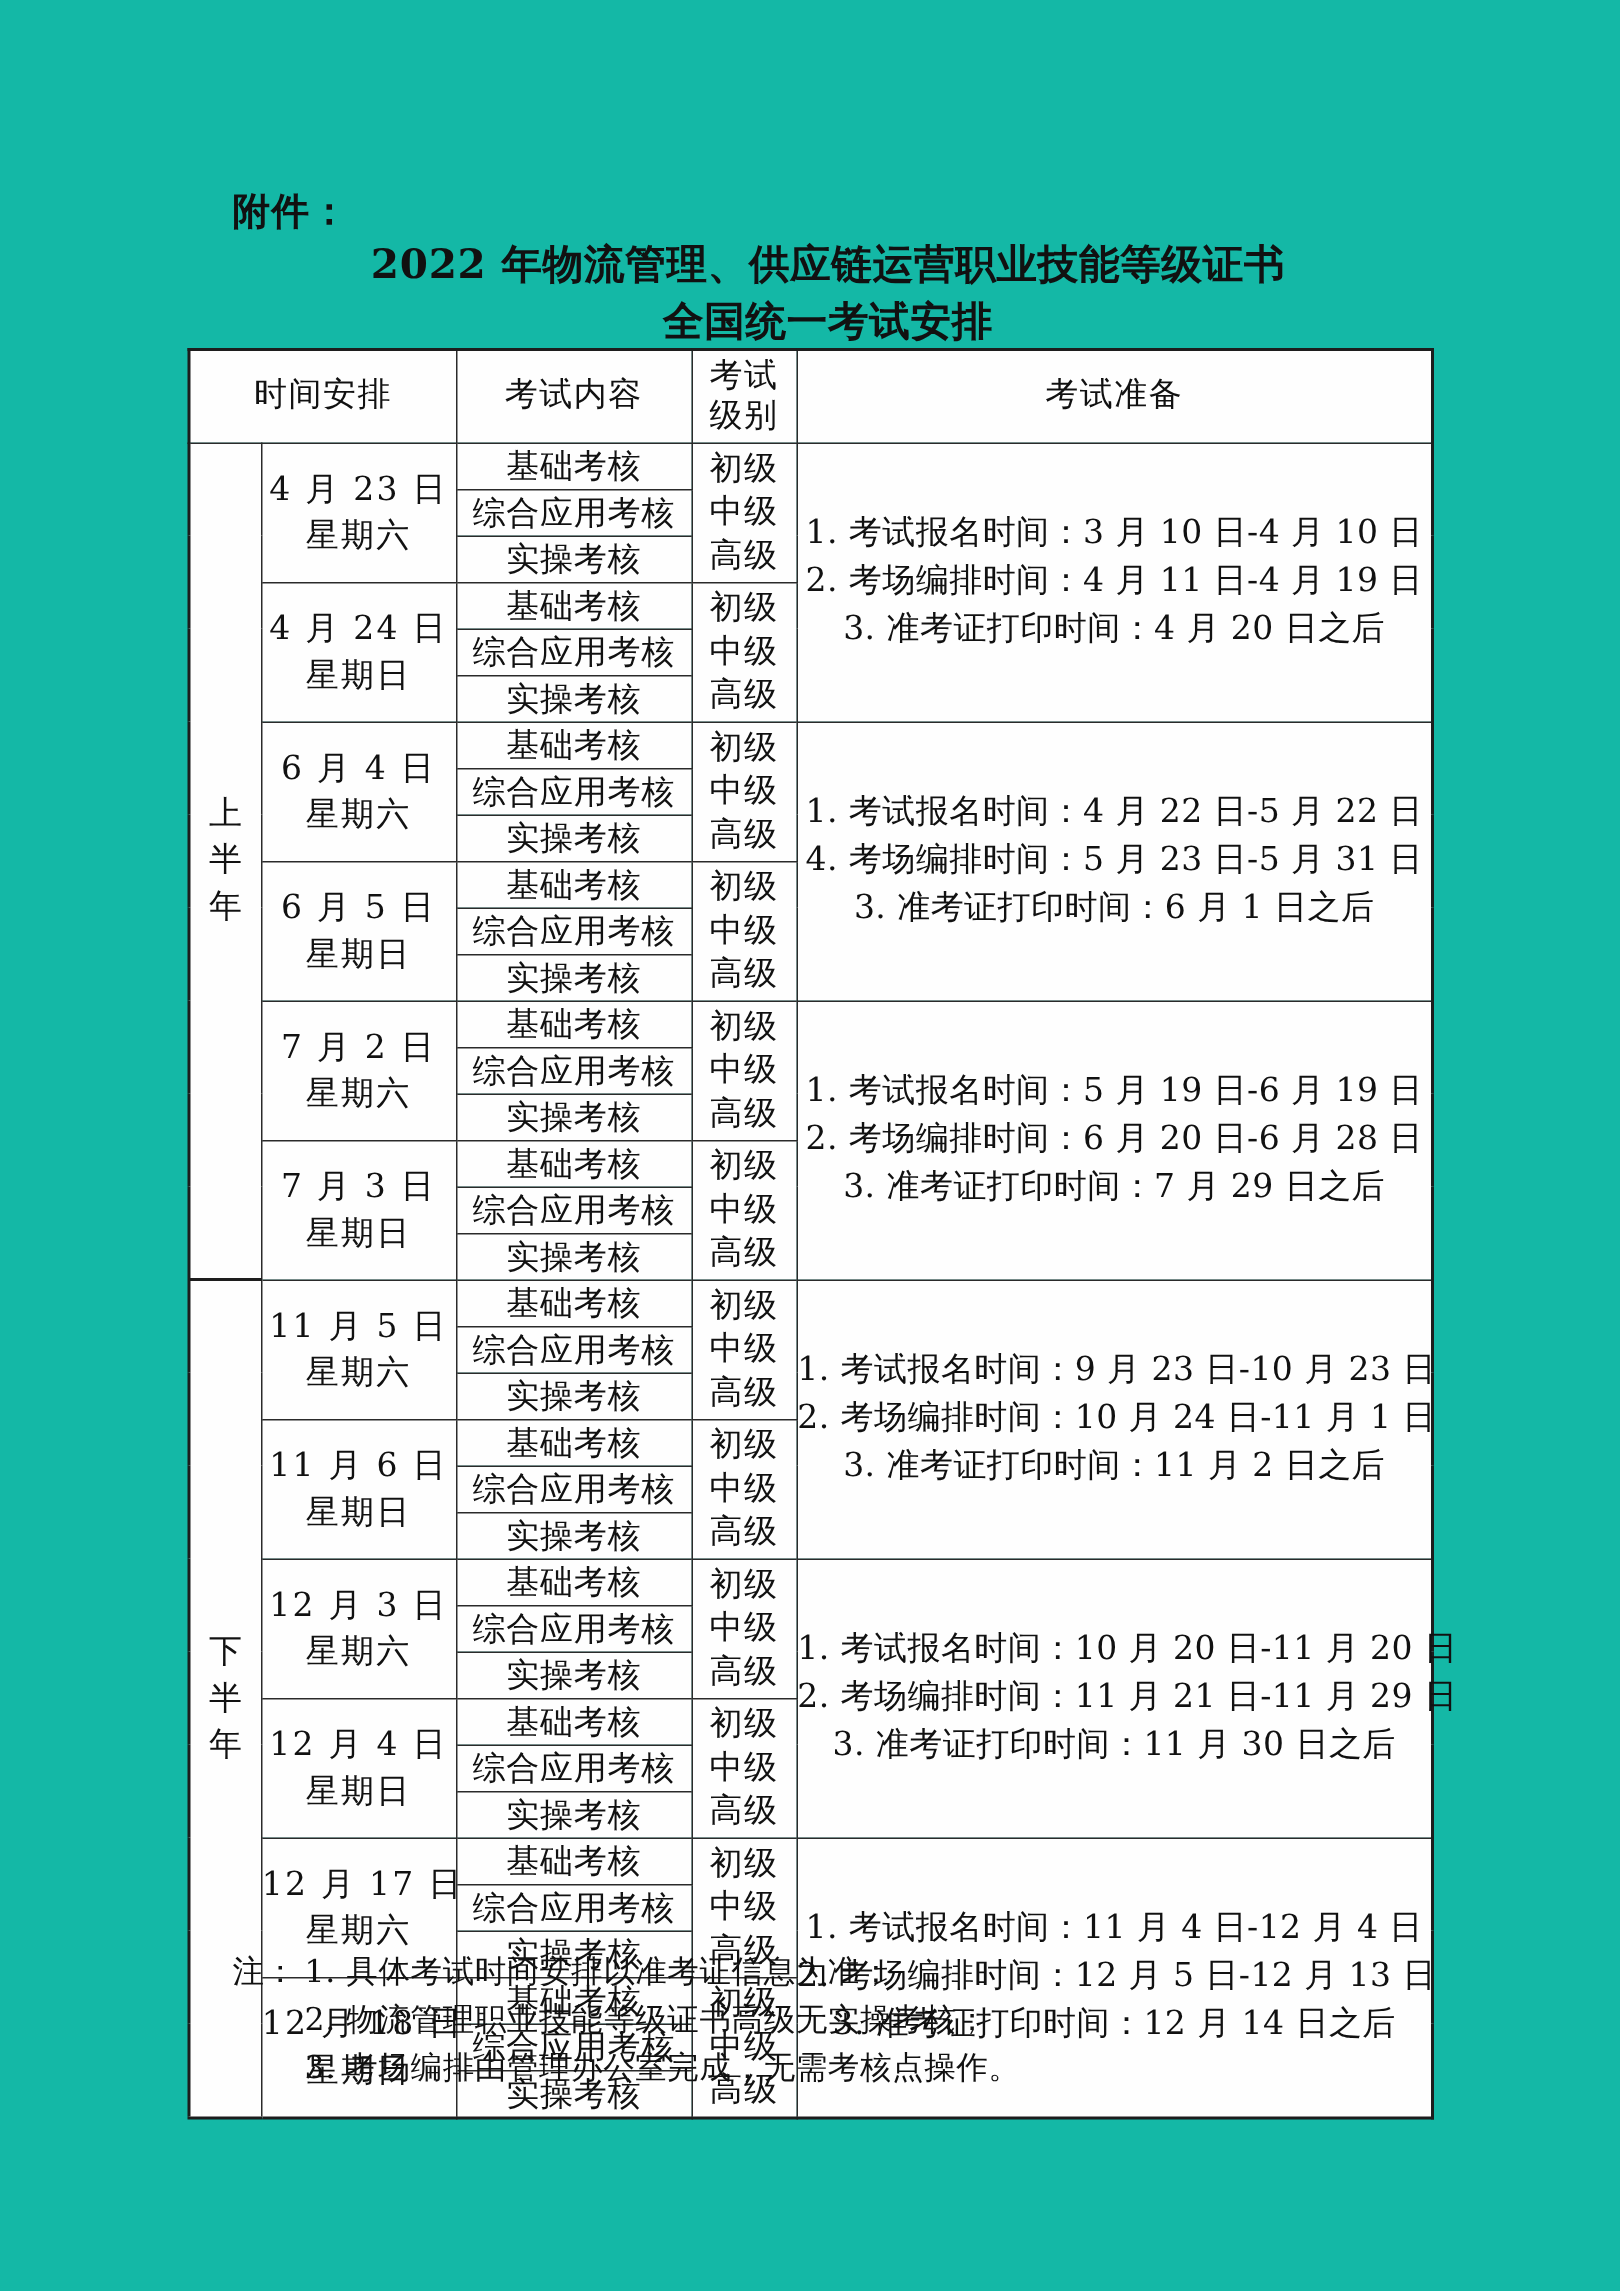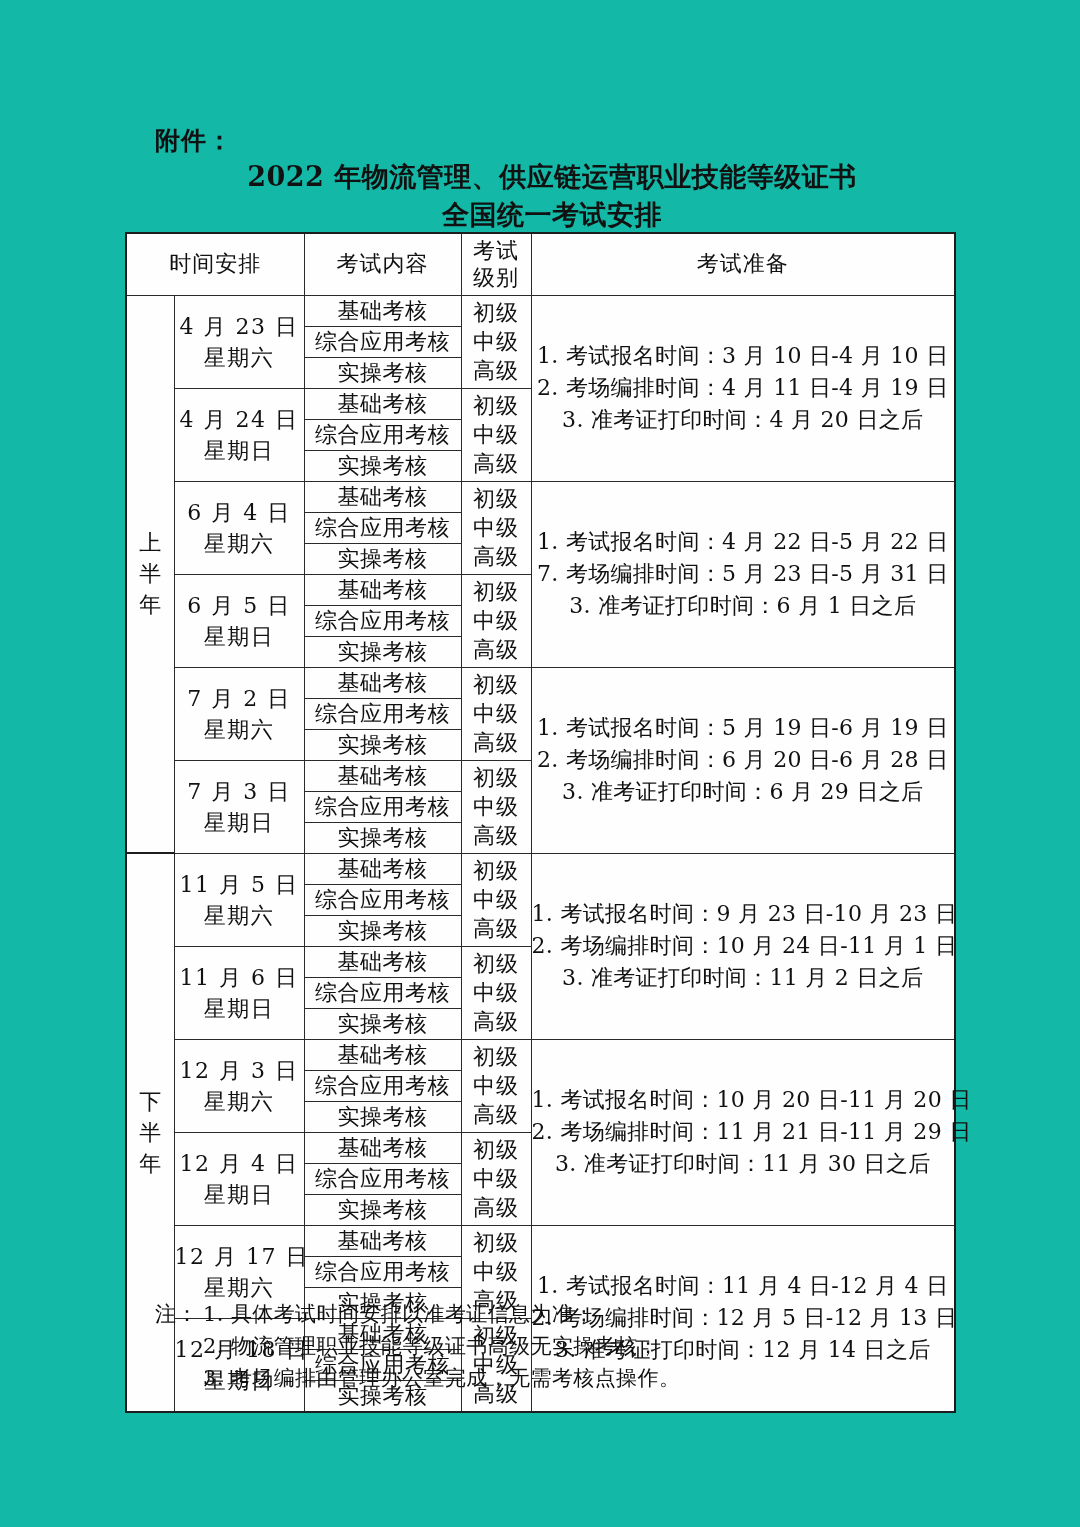--- a/index.html
+++ b/index.html
@@ -231,21 +231,21 @@
               <span class="d2">星期六</span>
             </td>
             <td class="content-cell">基础考核</td>
             <td rowspan="3" class="level-cell">
               <span>初级</span>
               <span>中级</span>
               <span>高级</span>
             </td>
             <td rowspan="6" class="prep-cell">
               <span class="pline">1. 考试报名时间：4 月 22 日-5 月 22 日</span>
-              <span class="pline">7. 考场编排时间：5 月 23 日-5 月 31 日</span>
+              <span class="pline">4. 考场编排时间：5 月 23 日-5 月 31 日</span>
               <span class="pline">3. 准考证打印时间：6 月 1 日之后</span>
             </td>
           </tr>
           <tr>
             <td class="content-cell">综合应用考核</td>
           </tr>
           <tr>
             <td class="content-cell">实操考核</td>
           </tr>
           <tr>
@@ -273,21 +273,21 @@
             </td>
             <td class="content-cell">基础考核</td>
             <td rowspan="3" class="level-cell">
               <span>初级</span>
               <span>中级</span>
               <span>高级</span>
             </td>
             <td rowspan="6" class="prep-cell">
               <span class="pline">1. 考试报名时间：5 月 19 日-6 月 19 日</span>
               <span class="pline">2. 考场编排时间：6 月 20 日-6 月 28 日</span>
-              <span class="pline">3. 准考证打印时间：6 月 29 日之后</span>
+              <span class="pline">3. 准考证打印时间：7 月 29 日之后</span>
             </td>
           </tr>
           <tr>
             <td class="content-cell">综合应用考核</td>
           </tr>
           <tr>
             <td class="content-cell">实操考核</td>
           </tr>
           <tr>
             <td rowspan="3" class="date-cell">

